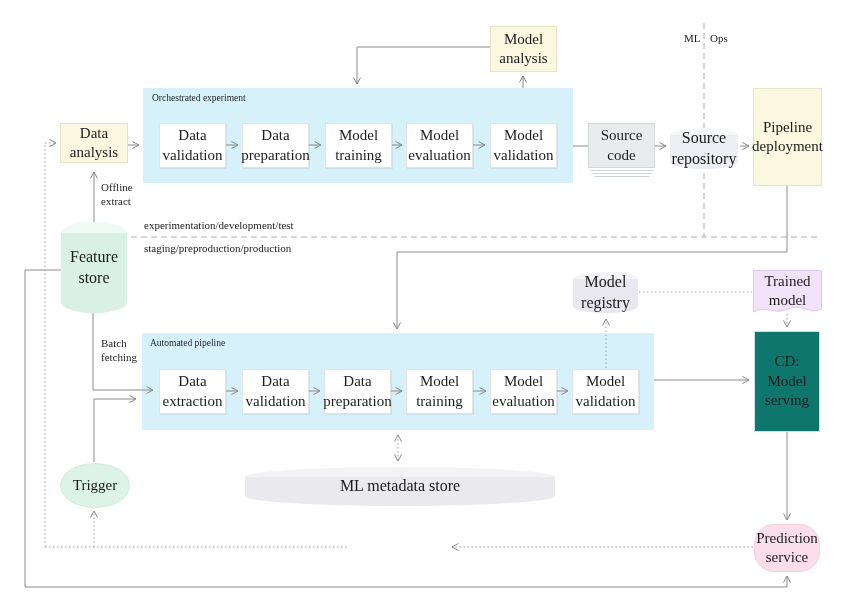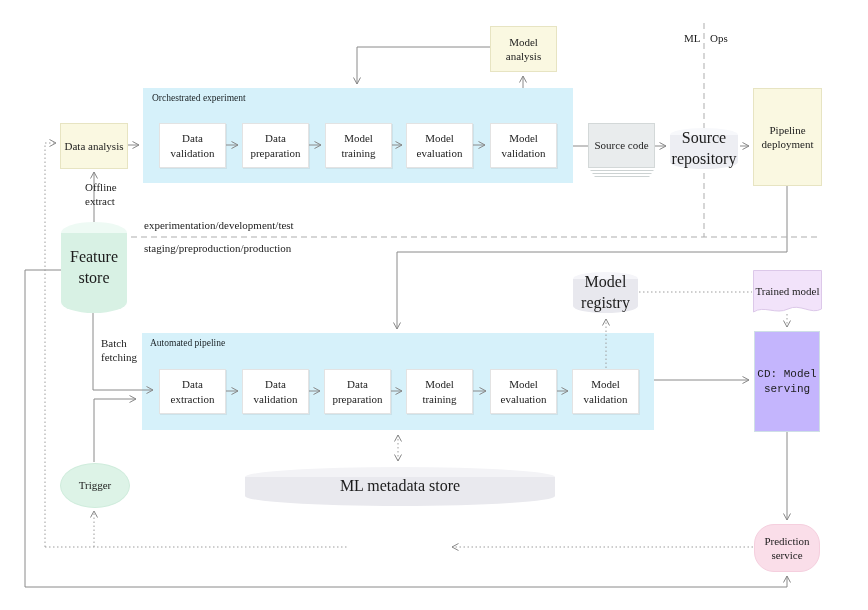--- a/index.html
+++ b/index.html
@@ -2,26 +2,26 @@
 <html><head>
 <meta charset="utf-8">
 <style>
   html,body{margin:0;padding:0;background:#fff;}
   #canvas{position:relative;width:868px;height:610px;background:#fff;overflow:hidden;
           font-family:"Liberation Serif","DejaVu Serif",serif;}
   svg#edges{position:absolute;left:0;top:0;z-index:1;}
   .container{position:absolute;background:#d6f1fa;z-index:0;}
   .container-label{position:absolute;top:6px;left:9px;font-size:9.5px;color:#20282b;z-index:2;}
   .node{position:absolute;display:flex;align-items:center;justify-content:center;text-align:center;
-        font-size:11px;line-height:1.3;color:#1c1c1c;box-sizing:border-box;z-index:2;}
+        font-size:15px;line-height:1.3;color:#1c1c1c;box-sizing:border-box;z-index:2;}
   .box-white{background:#ffffff;border:1px solid #e3e3e3;box-shadow:1px 1px 0 rgba(120,120,120,.12);}
   .box-yellow{background:#faf8e1;border:1px solid #e7e4c2;}
   .box-gray{background:#e9eced;border:1px solid #d3d8d8;}
   .box-blue{background:#ddf2fb;border:1px solid #c2dde9;}
-  .box-blue-soft{background:#c4b5fd;border:1px solid #cfdfe6;font-family:Liberation Mono, monospace;}
+  .box-blue-soft{background:#0f766e;border:1px solid #cfdfe6;}
   .pill-pink{background:#fadee9;border:1px solid #f5cfde;border-radius:16px;}
   .ellipse-green{background:#ddf3e7;border:1px solid #cfecdc;border-radius:50%;}
   
   .cyl{position:absolute;z-index:2;}
   .cyl .top,.cyl .body{position:absolute;left:0;right:0;}
   .cyl .lbl{position:absolute;left:0;right:0;top:0;bottom:0;display:flex;align-items:center;justify-content:center;
             text-align:center;font-size:16px;line-height:1.3;color:#1c1c1c;}
   .cyl-green .top{top:0;height:22px;border-radius:50%;background:#eefaf4;}
   .cyl-green .body{top:11px;bottom:0;background:#d8f1e4;border-radius:0 0 50% 50%/0 0 11px 11px;}
   .cyl-gray .top{top:0;height:14px;border-radius:50%;background:#f5f5f9;}
@@ -100,24 +100,24 @@
 
       <path d="M131,237 H820"></path>
       <path d="M704,23 V237"></path>
     </g>
   </svg>
 
   <div class="flabel" style="left:684px;top:32px;">ML</div>
   <div class="flabel" style="left:710px;top:32px;">Ops</div>
   <div class="flabel" style="left:144px;top:219px;white-space:nowrap;">experimentation/development/test</div>
   <div class="flabel" style="left:144px;top:242px;white-space:nowrap;">staging/preproduction/production</div>
-  <div class="flabel" style="left:85px;top:181px;width:42px;">Offline extract</div>
+  <div class="flabel" style="left:101px;top:181px;width:42px;">Offline extract</div>
   <div class="flabel" style="left:101px;top:337px;width:48px;">Batch fetching</div>
 
-  <div class="node box-yellow" style="left:60px;top:123px;width:68px;height:46px;">
+  <div class="node box-yellow" style="left:60px;top:123px;width:68px;height:40px;">
     <span>Data analysis</span>
   </div>
   <div class="node box-yellow" style="left:490px;top:26px;width:67px;height:46px;">
     <span>Model analysis</span>
   </div>
 
   <div class="node box-white" style="left:159px;top:123px;width:67px;height:45px;">
     <span>Data validation</span>
   </div>
   <div class="node box-white" style="left:242px;top:123px;width:67px;height:45px;">

